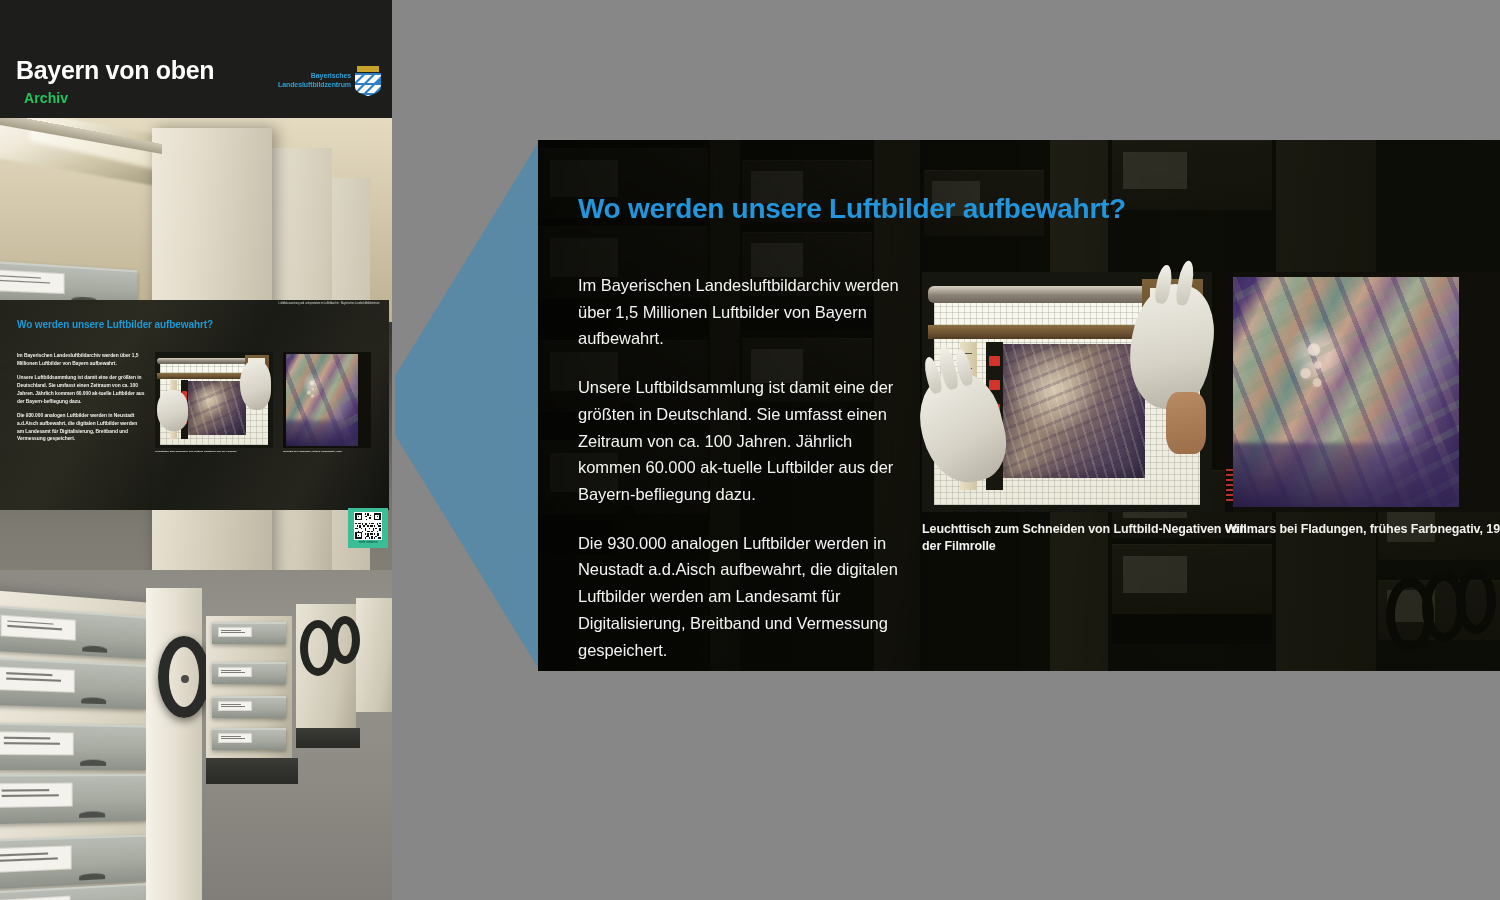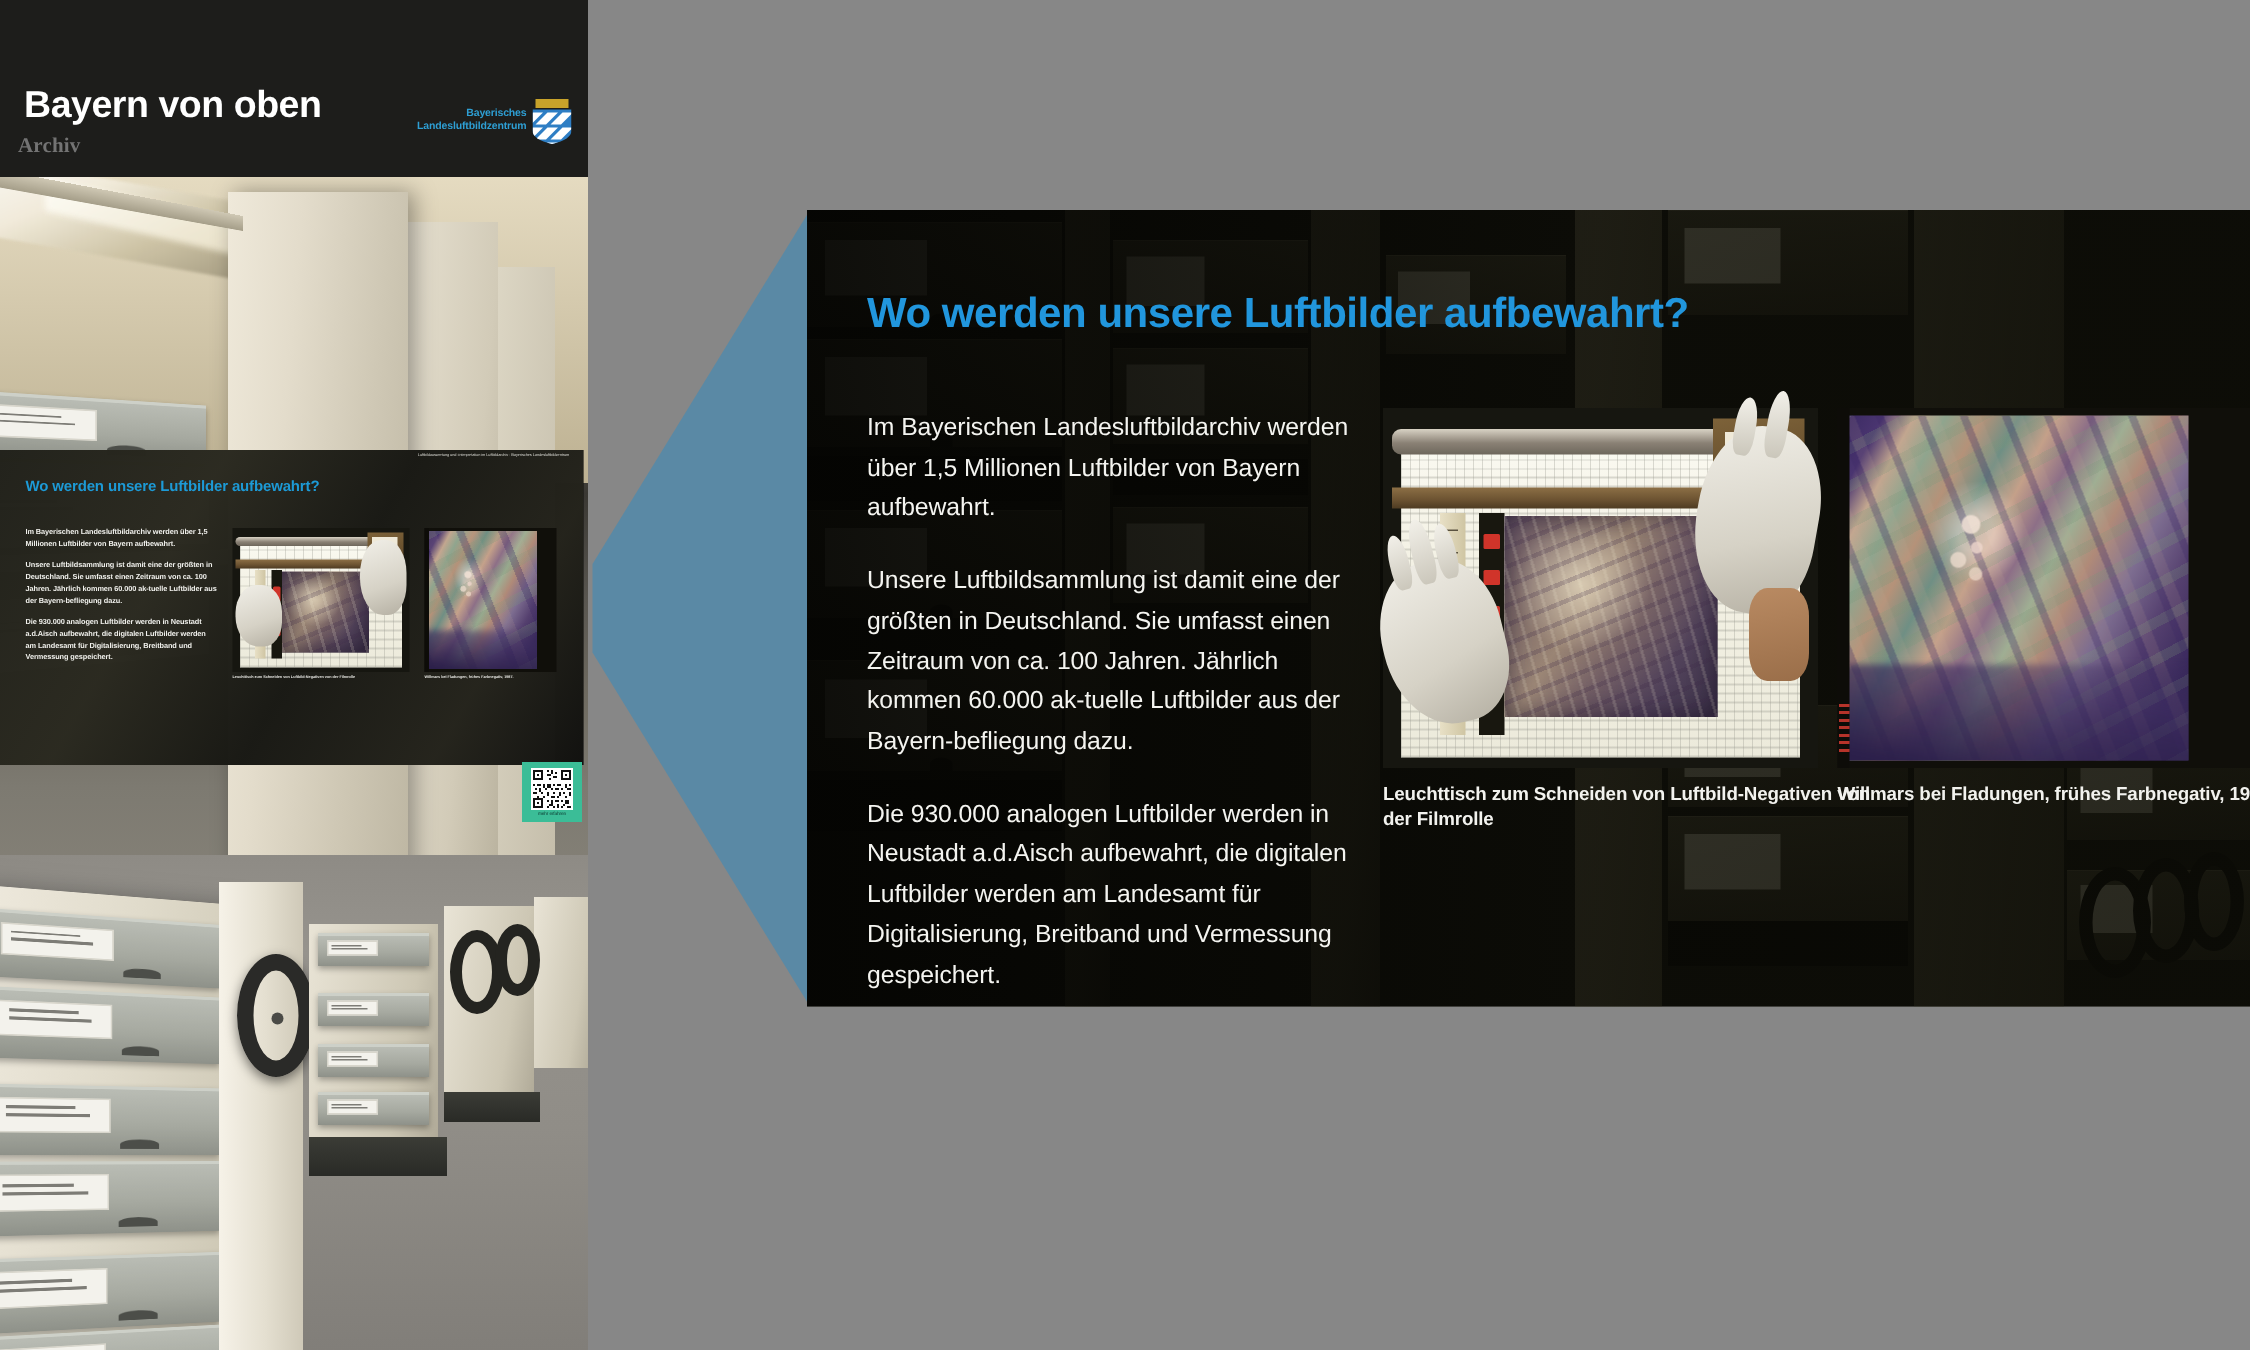--- a/index.html
+++ b/index.html
@@ -22,23 +22,23 @@
   #poster-header {
     position: absolute; left: 0; top: 0; width: 392px; height: 118px;
     background: #1d1d1b; z-index: 6; padding-left: 42px;
   }
   #poster-title {
     position: absolute; left: 16px; top: 58px;
     font-size: 25px; font-weight: bold; color: #ffffff;
     letter-spacing: -0.3px; line-height: 1;
   }
   #poster-subtitle {
-    position: absolute; left: 12px; top: 91px;
-    font-size: 14px; font-weight: bold; color: #737373;
-    letter-spacing: 0.1px; line-height: 1; font-family: Liberation Serif, serif;
+    position: absolute; left: 24px; top: 91px;
+    font-size: 14px; font-weight: bold; color: #22c55e;
+    letter-spacing: 0.1px; line-height: 1;
   }
   #logo-block {
     position: absolute; right: 11px; top: 66px;
     display: flex; align-items: center; gap: 4px;
   }
   #logo-text {
     text-align: right; color: #2e9fd4;
     font-size: 7px; font-weight: bold; line-height: 1.25;
     letter-spacing: -0.1px; white-space: nowrap;
   }

